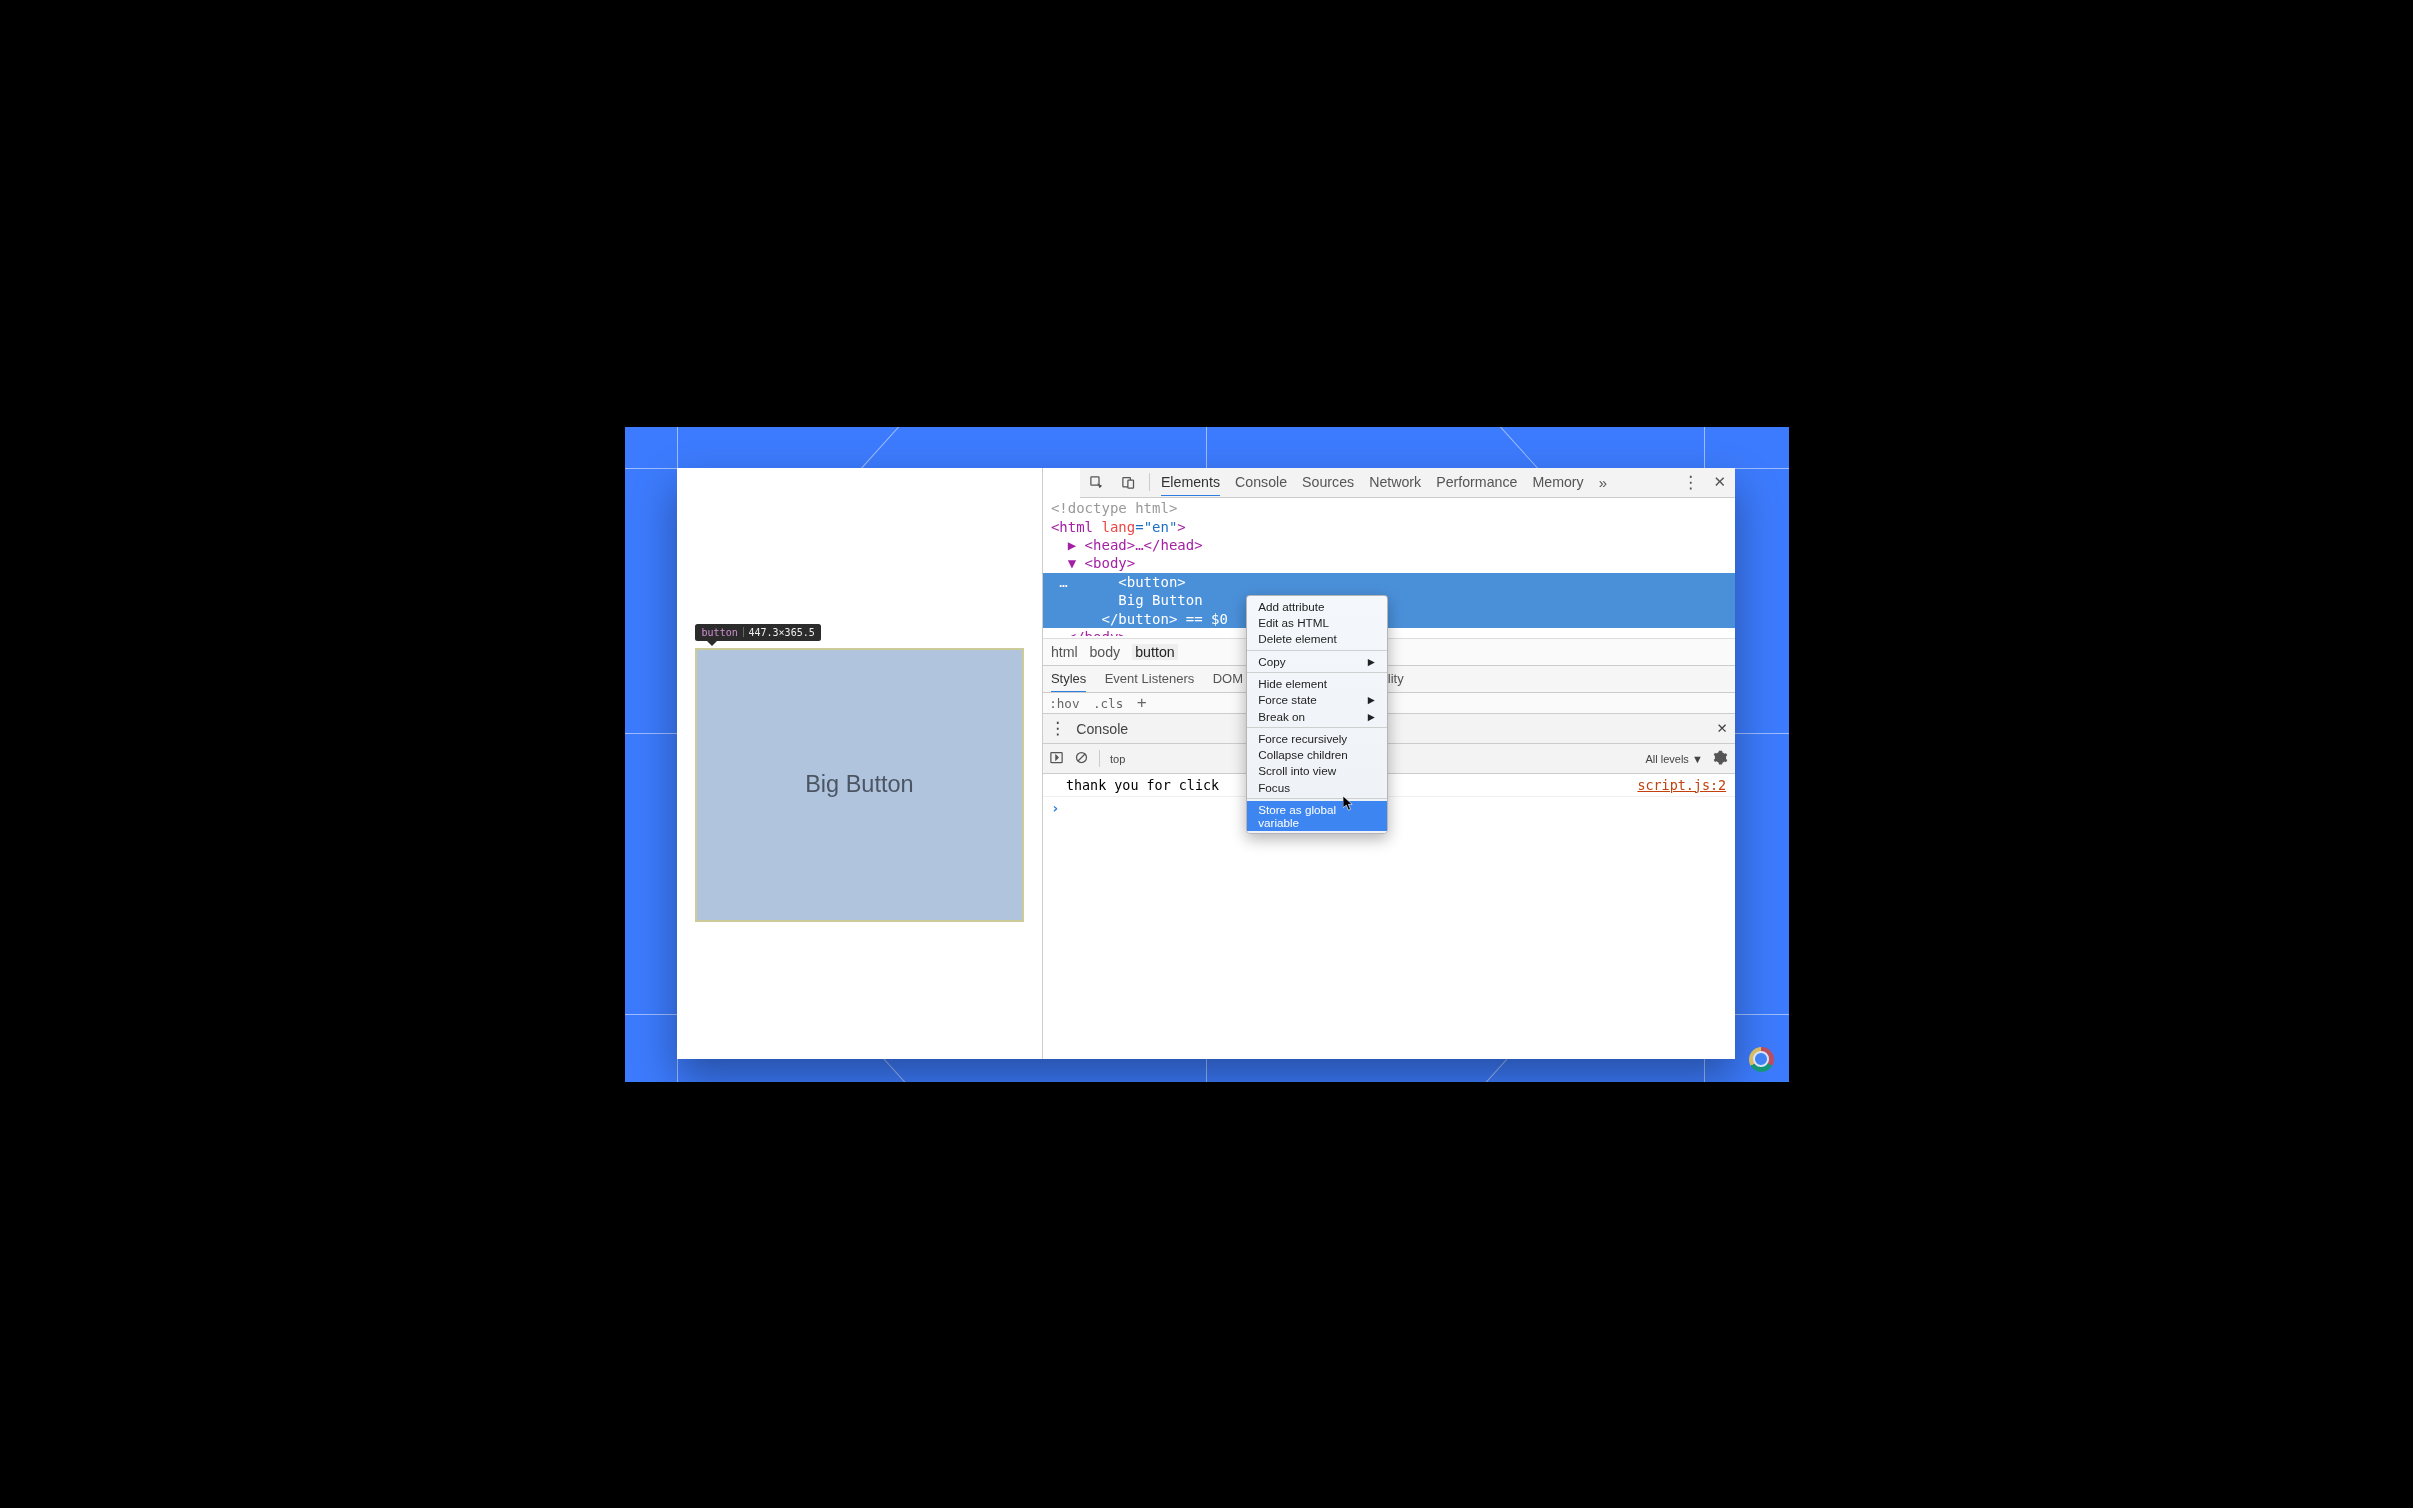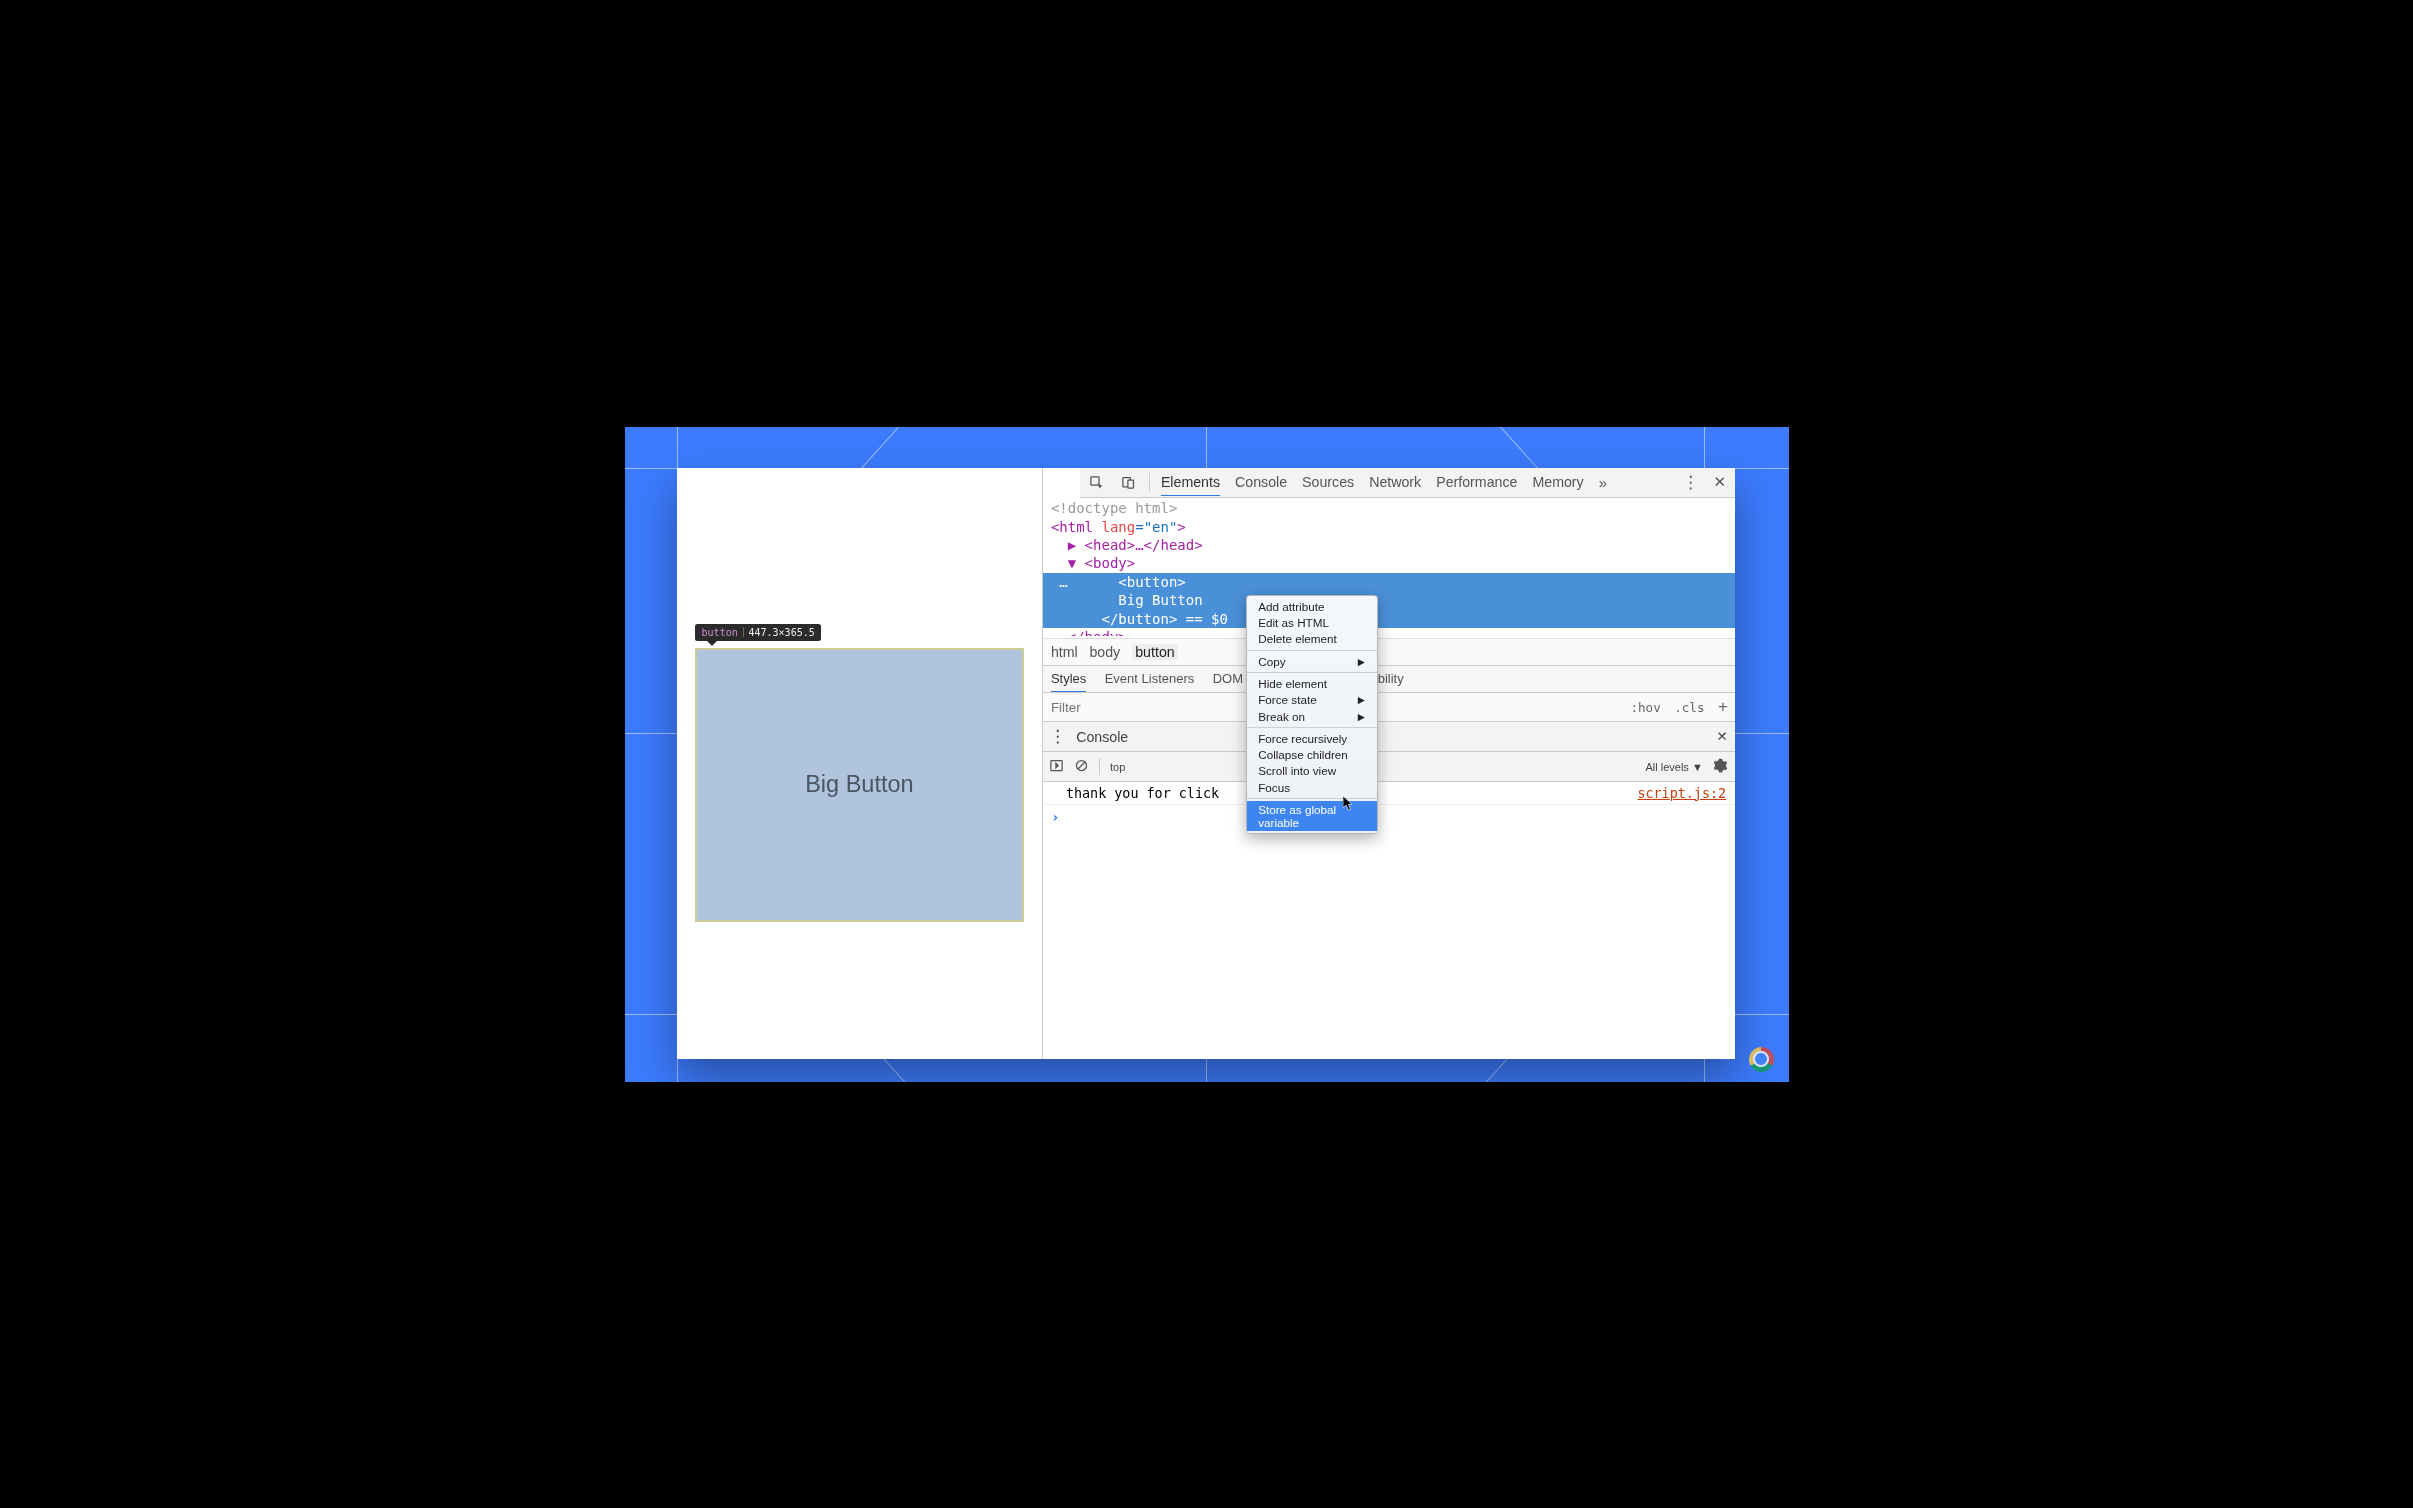--- a/index.html
+++ b/index.html
@@ -173,21 +173,21 @@
   .console-row {
     display:flex; padding: 3.4px 8.4px;
     border-bottom: 0.8px solid #f0f0f0;
   }
   .console-row .src { margin-left:auto; color:#c2410c; text-decoration: underline; text-align: center; }
   .console-prompt { color:#2b7de1; padding: 3.4px 8.4px; font-size: 14.2px; font-weight: bold;}
   
   .ctx-menu {
     position:absolute;
     left: 203px; top: 127px;
-    width: 132px;
+    width: 142px;
     background: linear-gradient(#f4f7fb,#eef1f5);
     border: 0.8px solid #b5b5b5;
     border-radius: 3.4px;
     box-shadow: 0 5px 15px rgba(0,0,0,0.3);
     font-size: 11.7px;
     color:#222;
     padding: 2.5px 0;
     z-index: 50;
   }
   .ctx-item { padding: 1.7px 11.7px; display:flex; align-items:center; }
@@ -293,21 +293,20 @@
         <div class="styles-tabs">
           <span class="stab active">Styles</span>
           <span class="stab">Event Listeners</span>
           <span class="stab" style="overflow:hidden; width:34px; white-space:nowrap;">DOM</span>
           <span class="stab" style="visibility:hidden;">x</span>
           <span class="stab" style="overflow:hidden;">rties</span>
           <span class="stab">Accessibility</span>
         </div>
 
         <div class="filter-row">
-          <input placeholder="Filter" style="">
           <span class="pill">:hov</span>
           <span class="pill">.cls</span>
           <span class="plus">+</span>
         </div>
 
         <div class="console-header">
           <span style="font-size:17px;">⋮</span>
           <span>Console</span>
           <span class="spacer"></span>
           <span style="font-size:13.4px;">✕</span>

